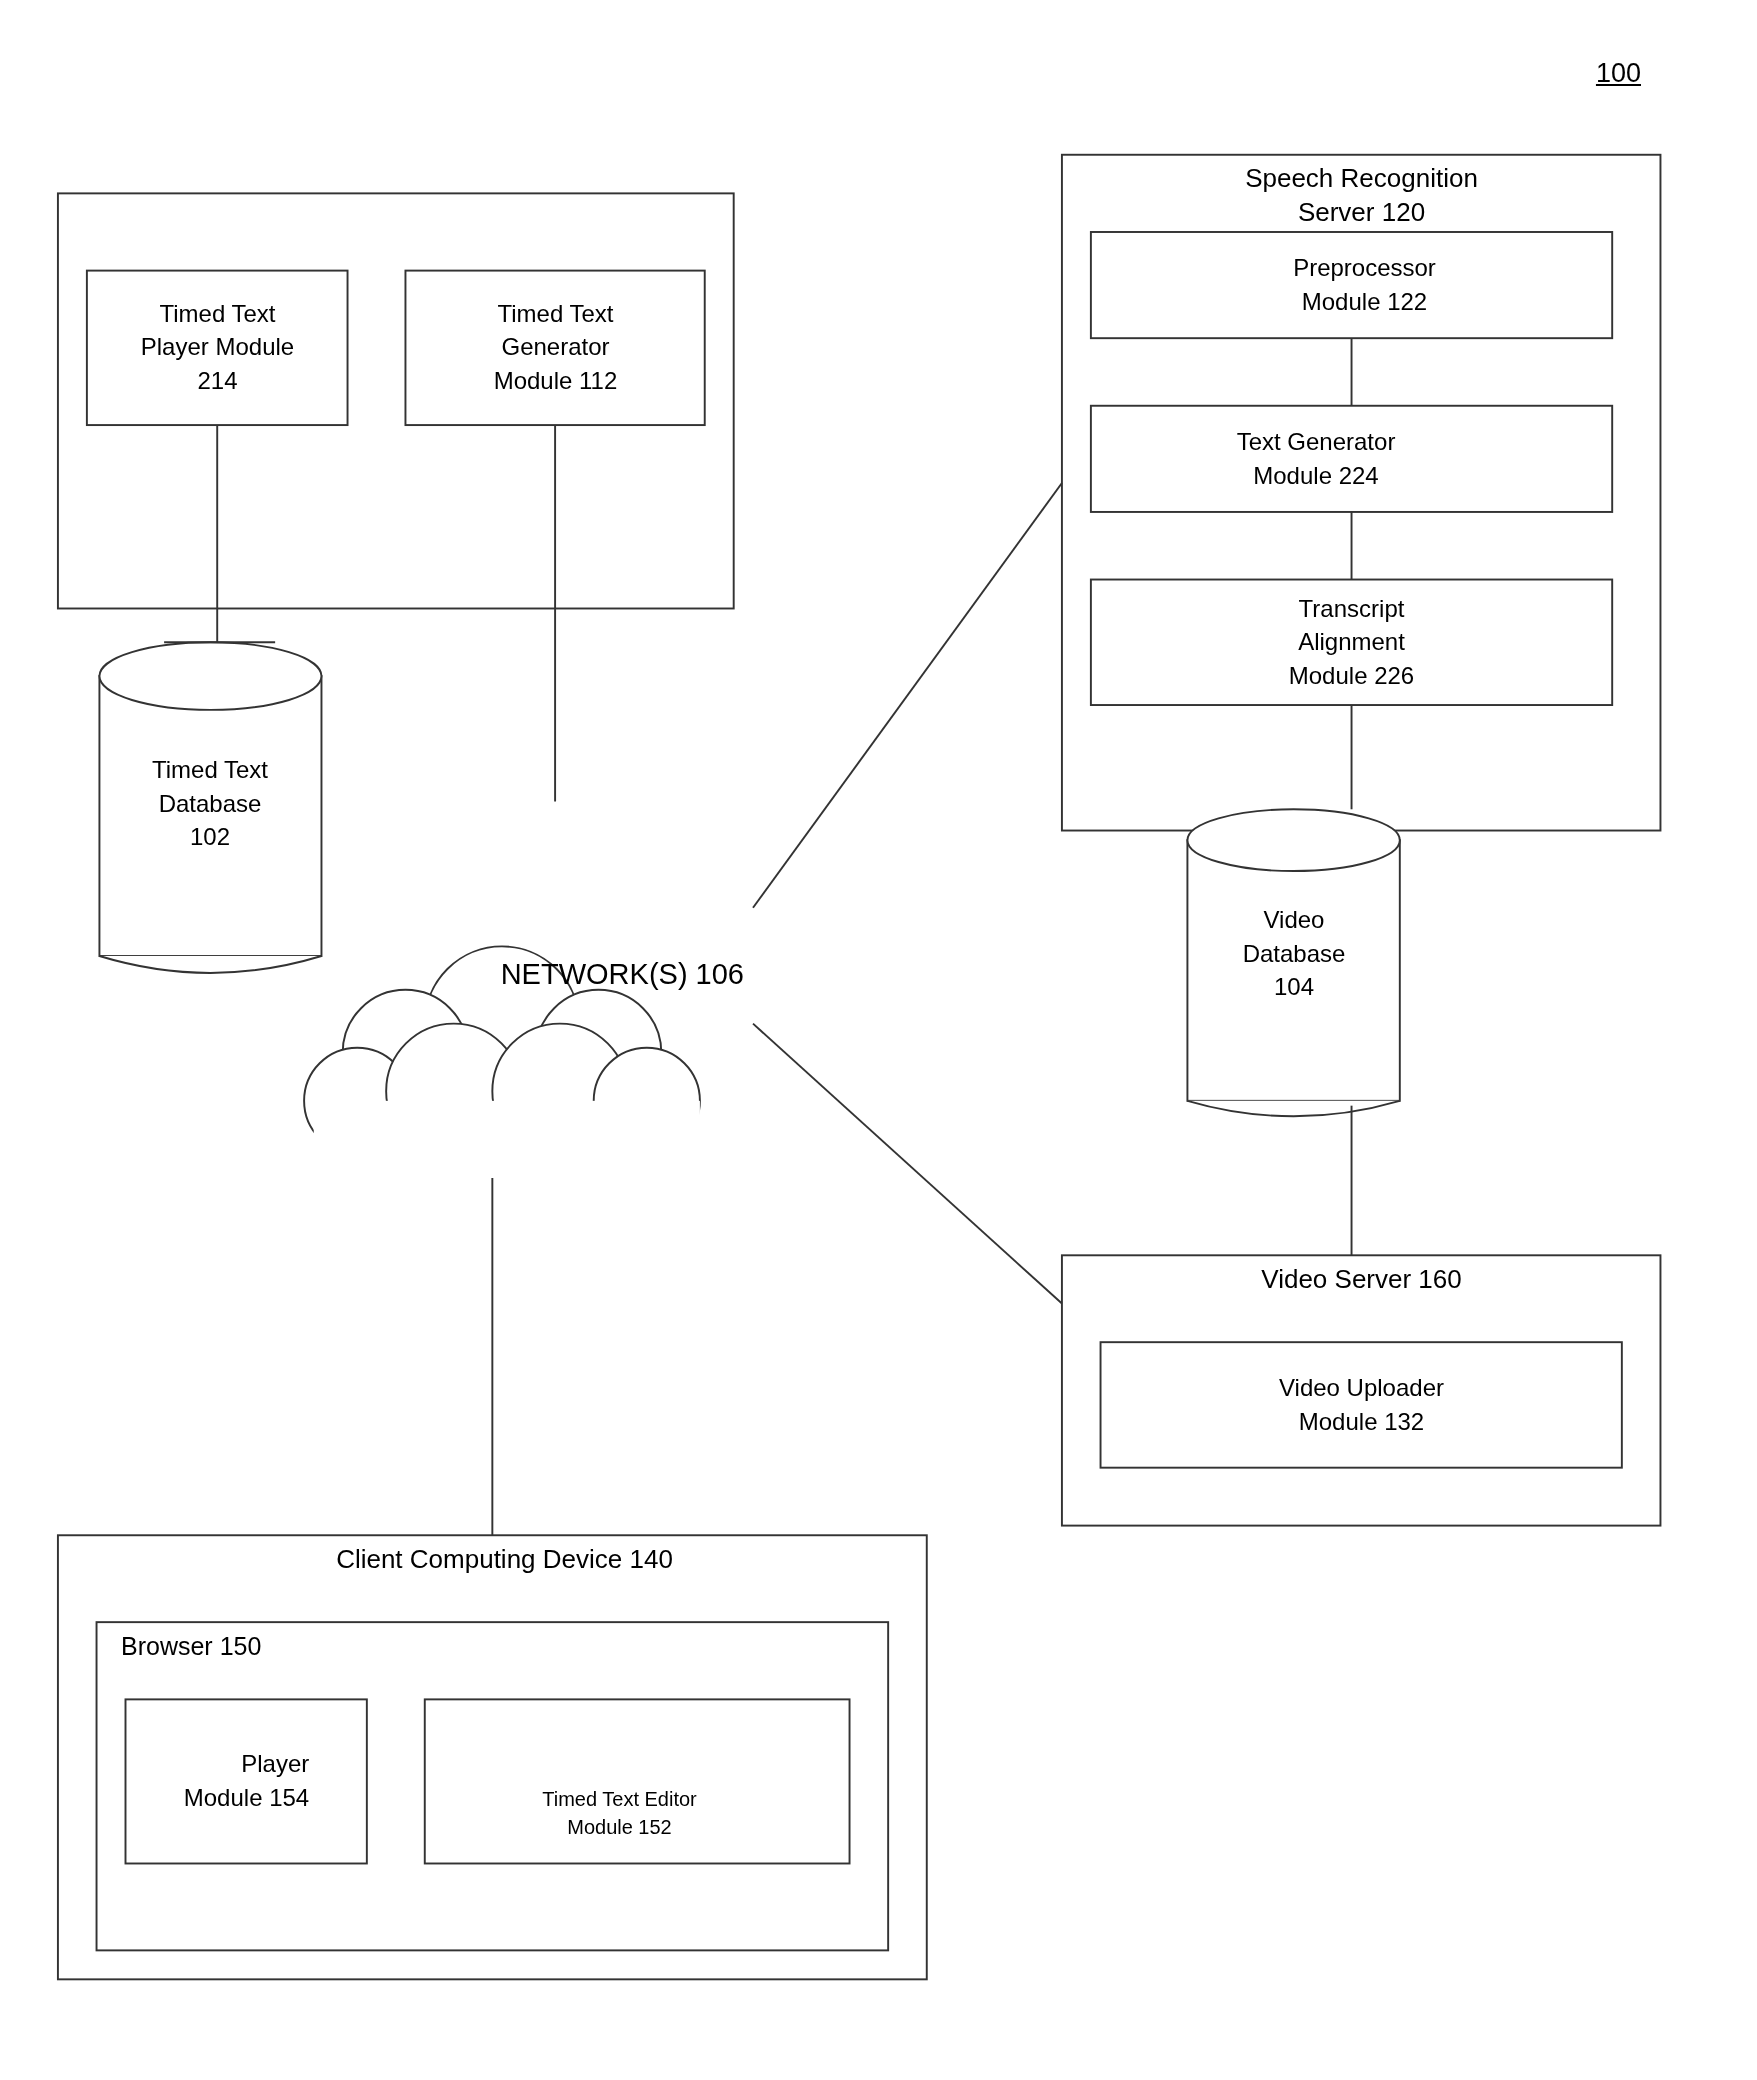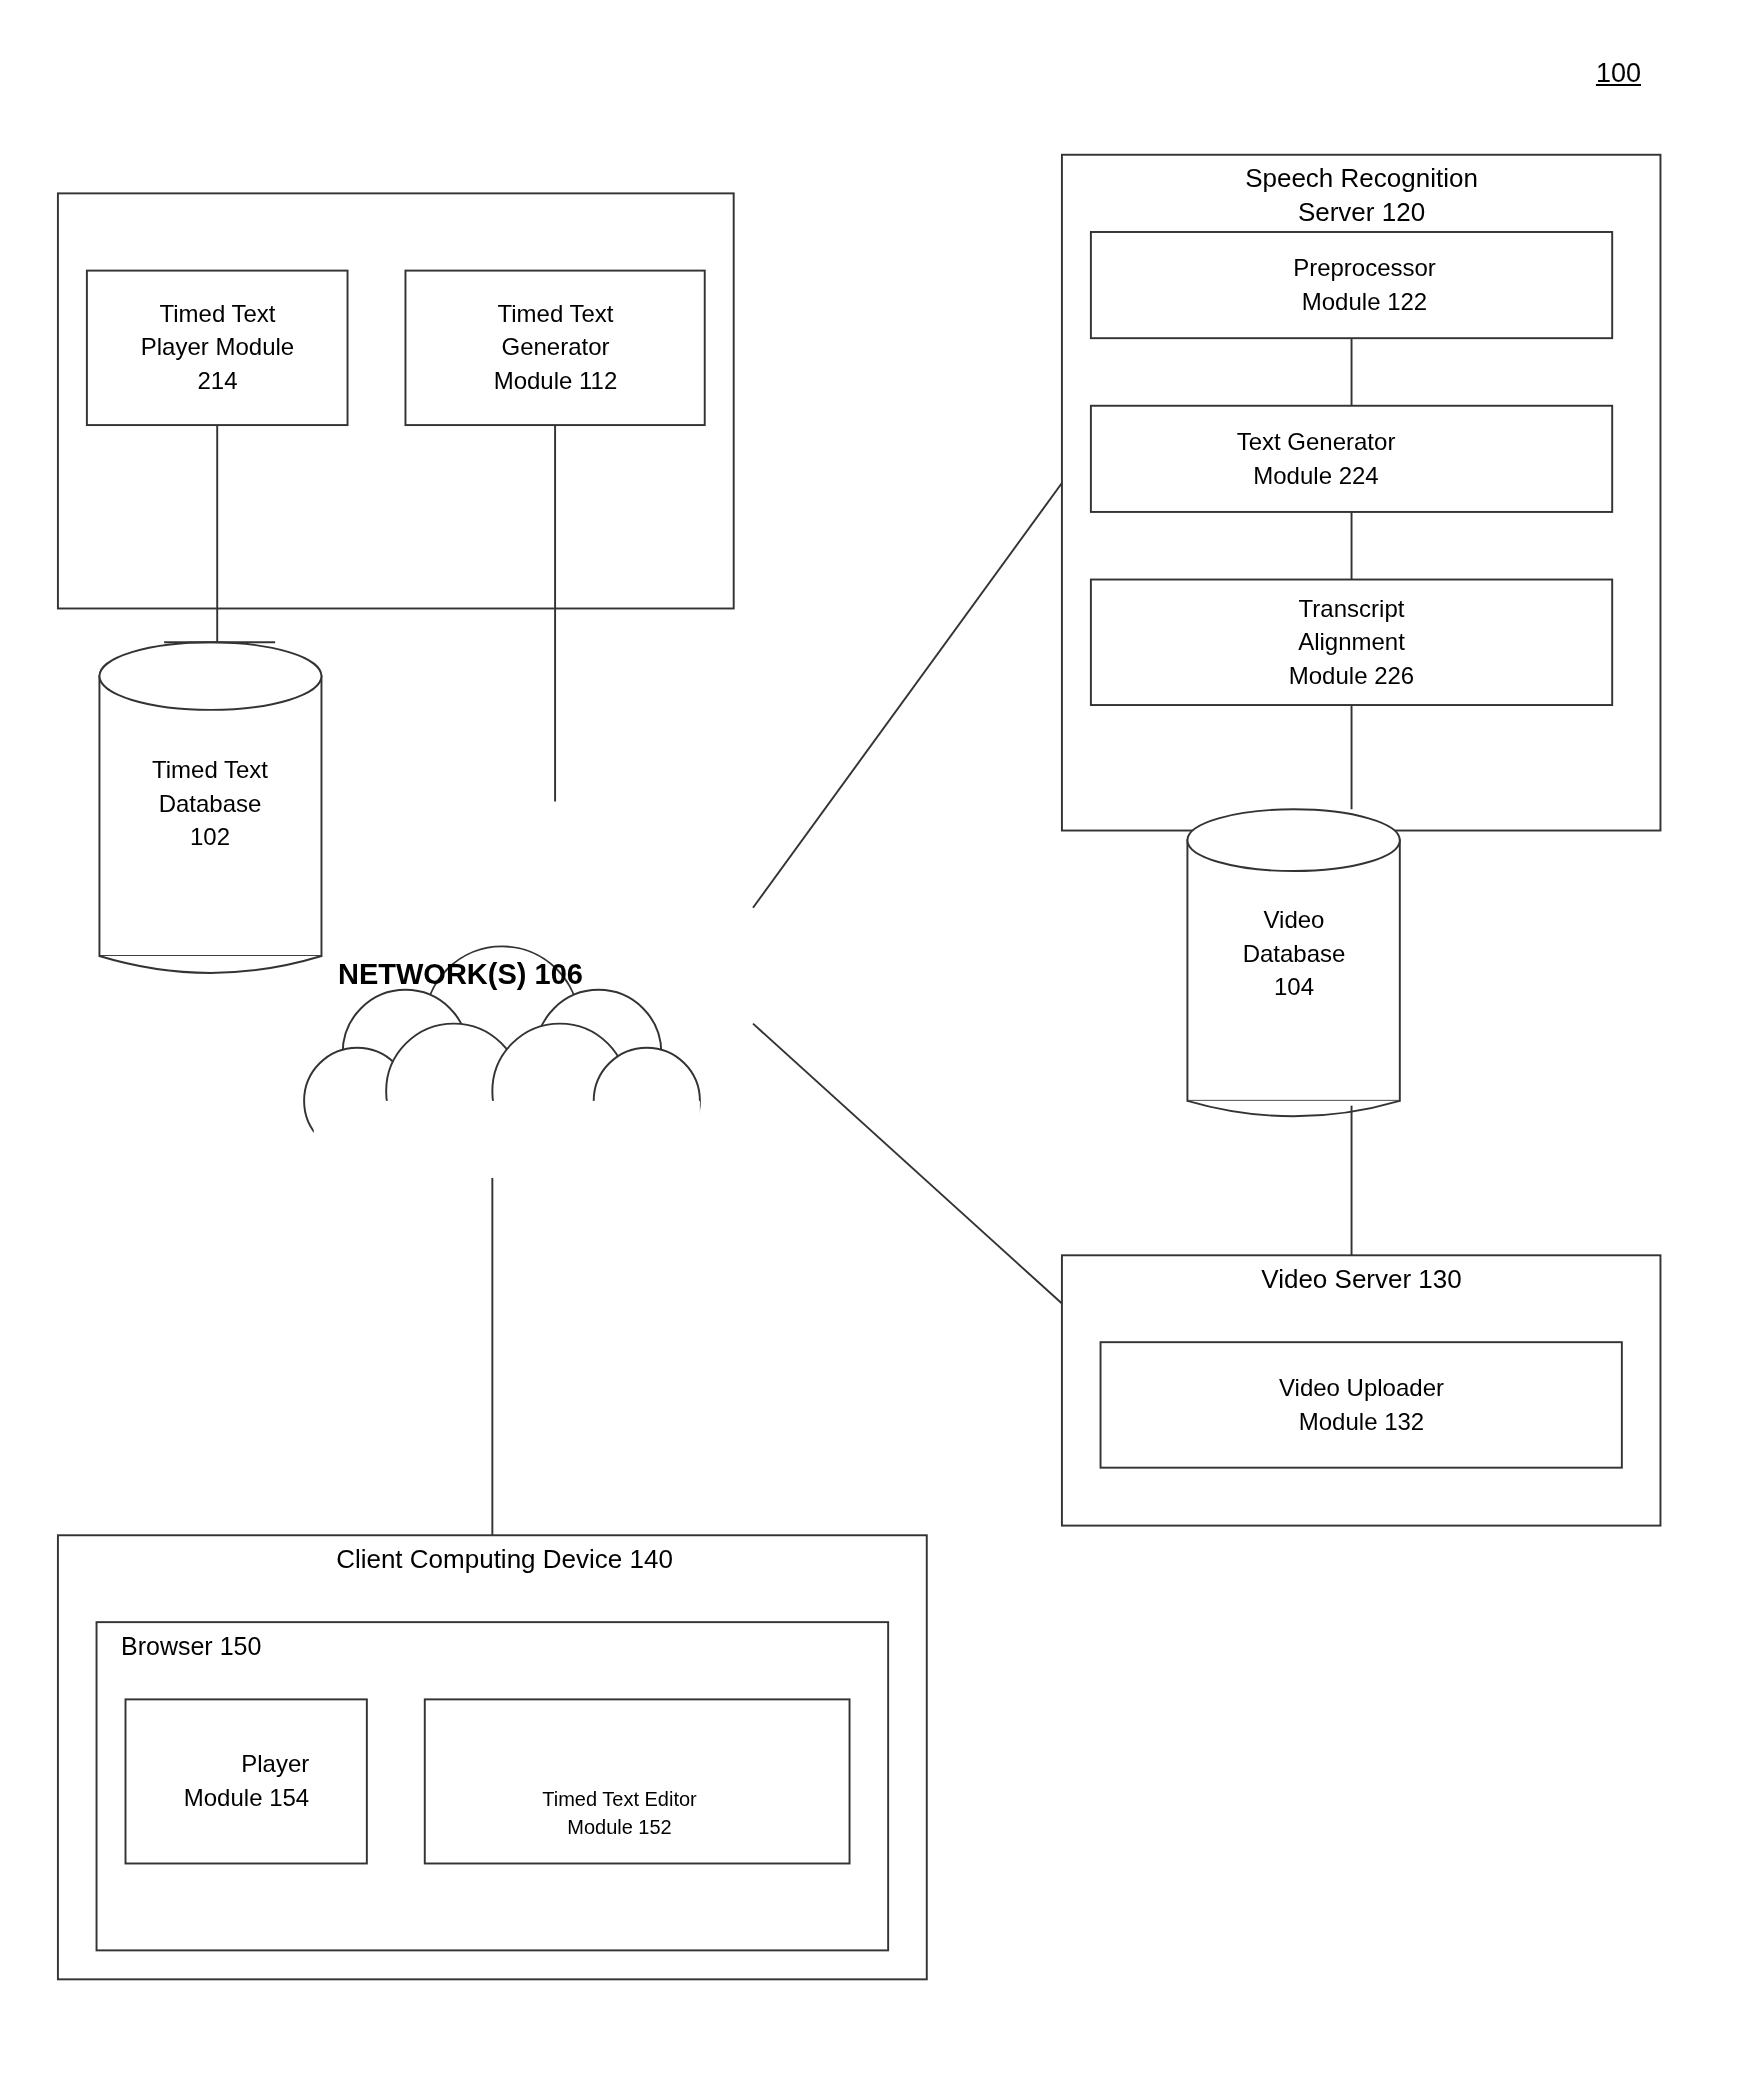--- a/index.html
+++ b/index.html
@@ -156,28 +156,28 @@
 
   <div class="box-label" style="left:1091px; top:579px; width:521px; height:126px; display:flex; align-items:center; justify-content:center; font-size:24px; text-align:center; line-height:1.4;">
     Transcript<br>Alignment<br>Module 226
   </div>
 
   <div class="box-label" style="left:1188px; top:903px; width:212px; font-size:24px; text-align:center; line-height:1.4;">
     Video<br>Database<br>104
   </div>
 
   <div class="box-label" style="left:1062px; top:1263px; width:599px; font-size:26px; text-align:center;">
-    <span>Video Server 130</span>
+    <span>Video Server 160</span>
   </div>
 
   <div class="box-label" style="left:1101px; top:1342px; width:521px; height:126px; display:flex; align-items:center; justify-content:center; font-size:24px; text-align:center; line-height:1.4;">
     Video Uploader<br>Module 132
   </div>
 
-  <div class="box-label" style="left:338px; top:956px; width:406px; font-size:29px; text-align:left; font-weight:bold;">
+  <div class="box-label" style="left:338px; top:956px; width:406px; font-size:29px; text-align:right; font-weight:normal;">
     <span>NETWORK(S) 106</span>
   </div>
 
   <div class="box-label" style="left:70px; top:1543px; width:869px; font-size:26px; text-align:center;">
     <span>Client Computing Device 140</span>
   </div>
 
   <div class="box-label" style="left:97px; top:1630px; width:792px; font-size:25px; text-align:left;padding-left:24px;">
     <span>Browser 150</span>
   </div>

